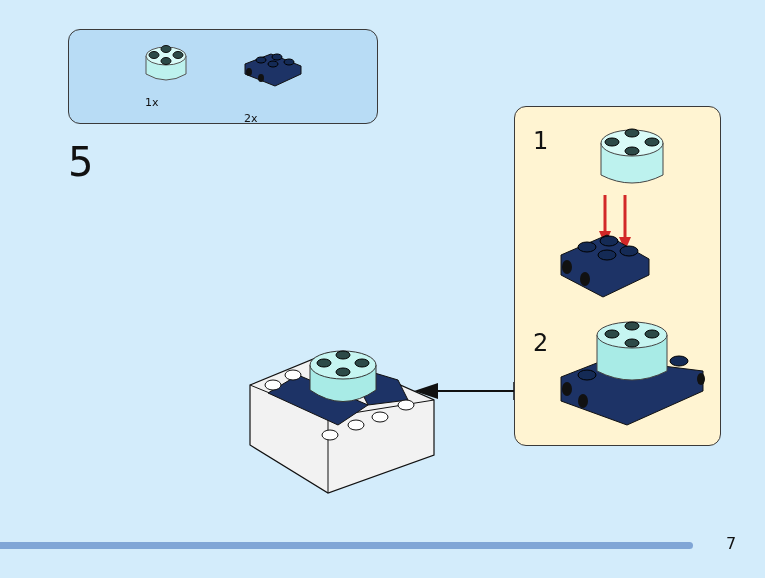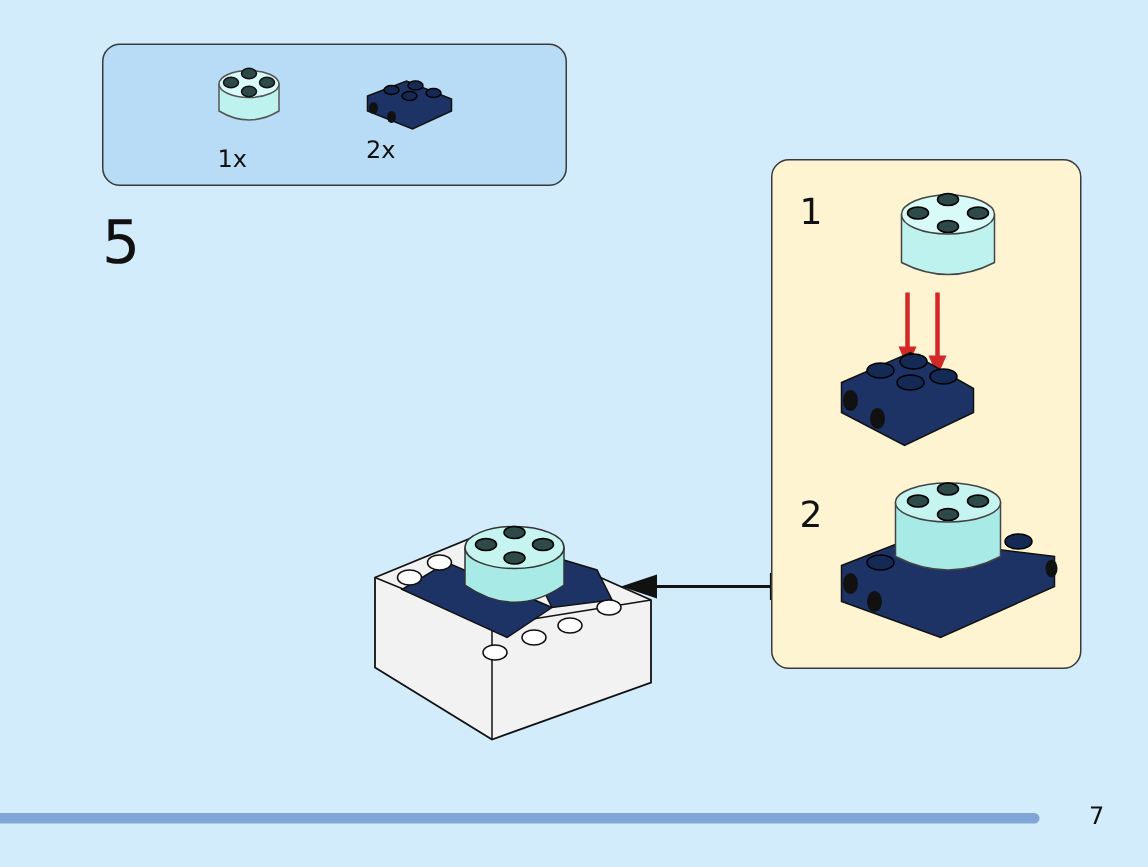--- a/index.html
+++ b/index.html
@@ -1,19 +1,19 @@
 <!DOCTYPE html>
 <html><head>
 <meta charset="utf-8">
 <style>
   html,body{margin:0;padding:0;}
   body{width:765px;height:578px;background:#d3ecfb;position:relative;overflow:hidden;font-family:"DejaVu Sans",sans-serif;}
   .parts{position:absolute;left:68px;top:29px;width:310px;height:95px;background:#b8dcf5;border:1.5px solid #3a3a3a;border-radius:12px;box-sizing:border-box;}
   .part{position:absolute;}
-  .qty{position:absolute;font-size:16px;color:#111;}
+  .qty{position:absolute;font-size:11px;color:#111;}
   .stepnum{position:absolute;left:68px;top:142px;font-size:40px;color:#111;line-height:1;}
   .sub{position:absolute;left:514px;top:106px;width:207px;height:340px;background:#fff4d2;border:1.5px solid #3a3a3a;border-radius:12px;box-sizing:border-box;}
   .subnum{position:absolute;font-size:24px;color:#111;line-height:1;}
   .bar{position:absolute;left:0;top:542px;width:693px;height:7px;background:#80a6d6;border-radius:0 4px 4px 0;}
   .pagenum{position:absolute;left:726px;top:534px;font-size:16px;color:#111;}
   svg{position:absolute;overflow:visible;}
 </style>
 </head>
 <body>
 
@@ -29,21 +29,21 @@
   <span class="qty" style="left:76px;top:66px">1x</span>
   <svg class="part" style="left:172px;top:22px" width="64" height="36" viewBox="0 0 64 36">
     <path d="M4 12 L30 2 L60 14 L60 22 L34 34 L4 22 Z" fill="#1d3366" stroke="#111"></path>
     <ellipse cx="20" cy="8" rx="5" ry="3" fill="#142a55" stroke="#000"></ellipse>
     <ellipse cx="32" cy="12" rx="5" ry="3" fill="#142a55" stroke="#000"></ellipse>
     <ellipse cx="36" cy="5" rx="5" ry="3" fill="#142a55" stroke="#000"></ellipse>
     <ellipse cx="48" cy="10" rx="5" ry="3" fill="#142a55" stroke="#000"></ellipse>
     <ellipse cx="8" cy="20" rx="3" ry="4" fill="#111"></ellipse>
     <ellipse cx="20" cy="26" rx="3" ry="4" fill="#111"></ellipse>
   </svg>
-  <span class="qty" style="left:175px;top:60px">2x</span>
+  <span class="qty" style="left:175px;top:82px">2x</span>
 </div>
 
 <div class="stepnum">5</div>
 
 <svg style="left:248px;top:345px" width="190" height="150" viewBox="0 0 190 150">
   <path d="M2 40 L80 8 L186 55 L186 110 L80 148 L2 100 Z" fill="#f2f2f2" stroke="#111" stroke-width="1.2"></path>
   <path d="M2 40 L80 72 L186 55" fill="none" stroke="#111"></path>
   <path d="M80 72 L80 148" fill="none" stroke="#111"></path>
   <path d="M20 48 L50 30 L120 60 L90 80 Z" fill="#1d3366" stroke="#111"></path>
   <path d="M100 20 L150 35 L160 55 L120 60 Z" fill="#1d3366" stroke="#111"></path>

